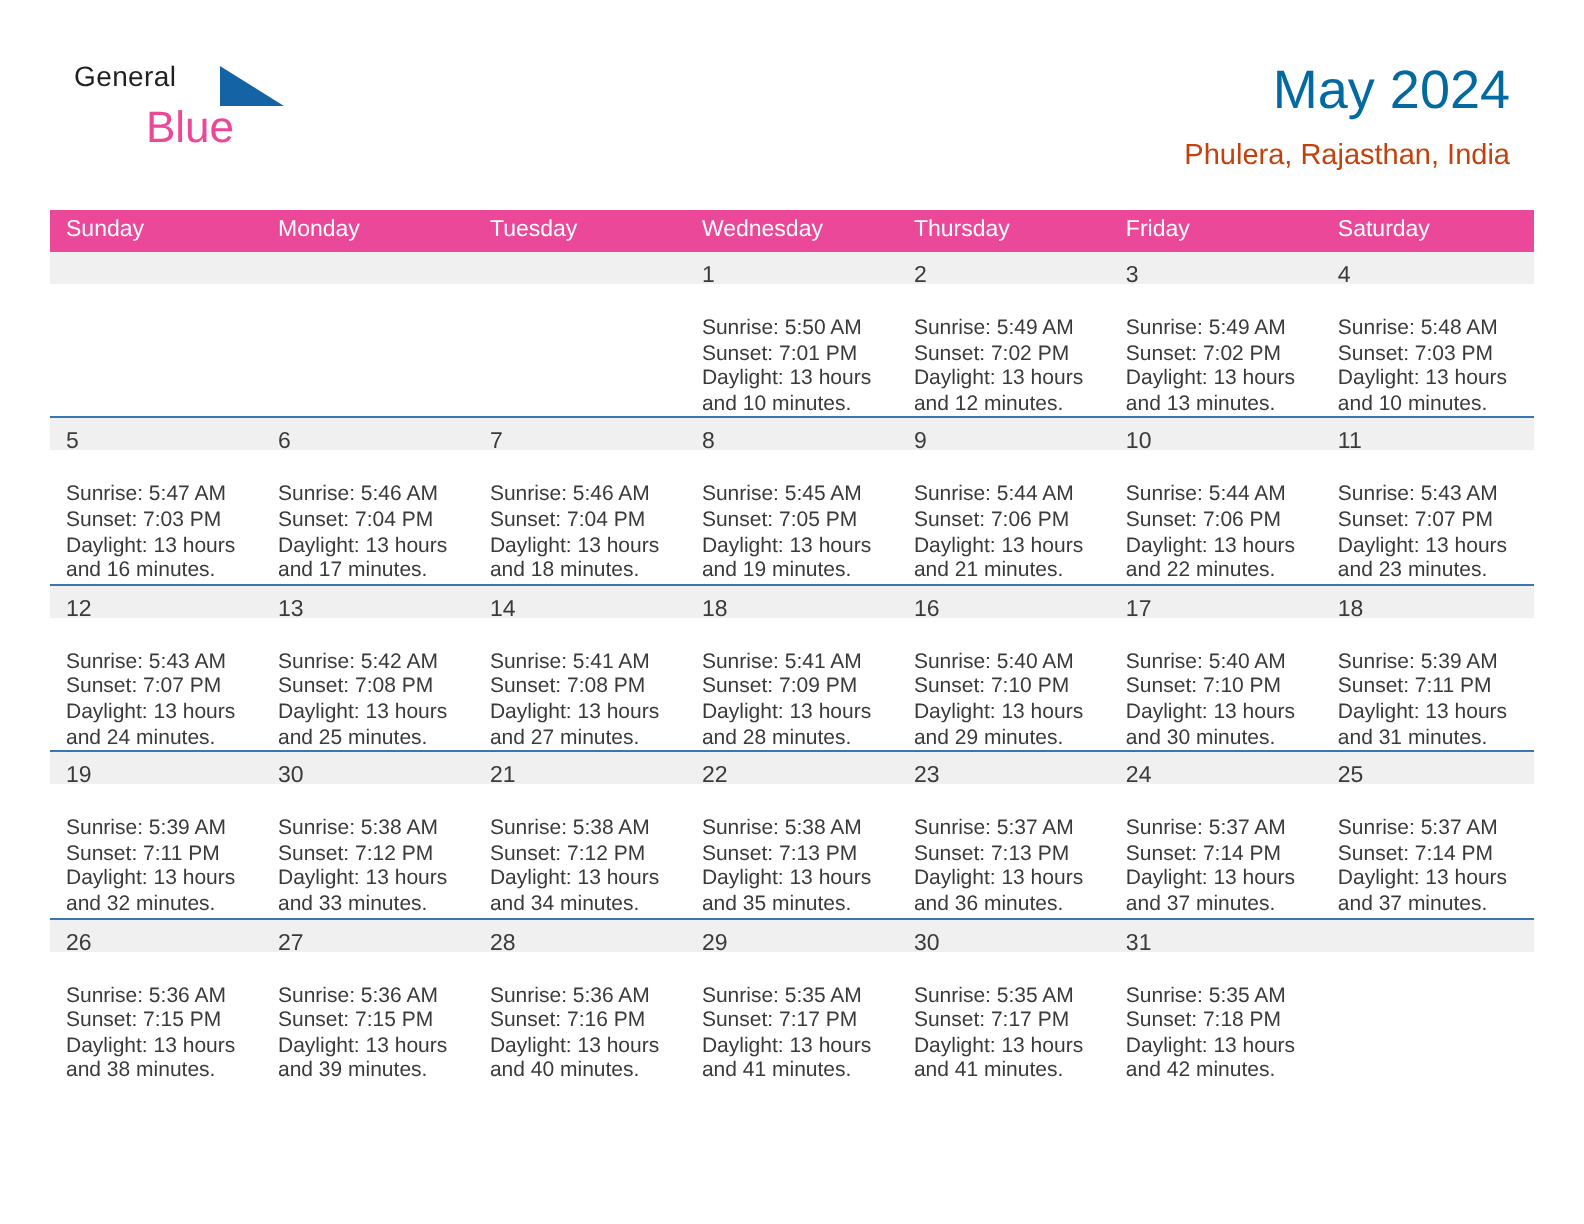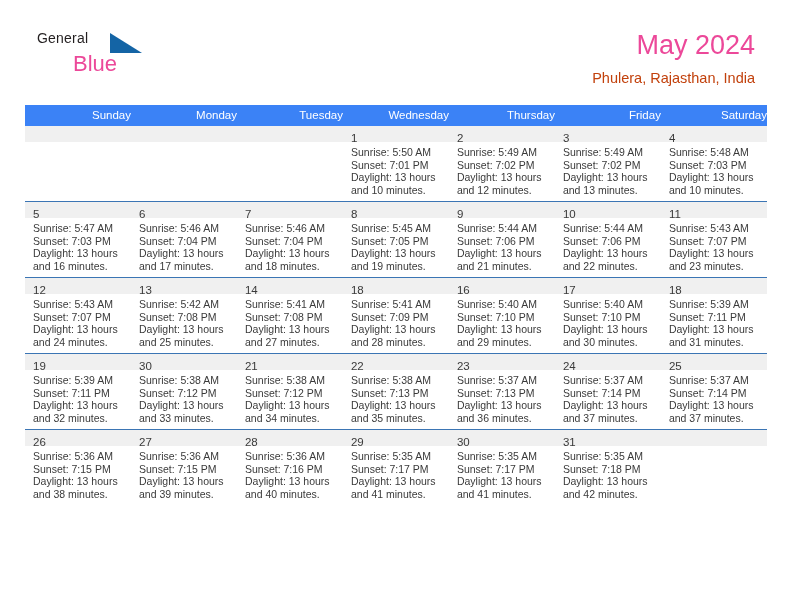--- a/index.html
+++ b/index.html
@@ -64,21 +64,21 @@
   }
 
   .title-block {
     position: absolute;
     right: 12px;
     top: 0;
     text-align: right;
   }
   .cal-title {
     font-size: 27px;
-    color: #ec4899;
+    color: #0369a1;
     line-height: 34px;
     white-space: nowrap;
     font-weight: normal;
     margin: 0;
   }
   .cal-subtitle {
     font-size: 14.5px;
     color: #c2410c;
     line-height: 20px;
     margin-top: 6px;
@@ -88,25 +88,25 @@
   
   .calendar {
     position: absolute;
     left: 25px;
     top: 105px;
     width: 742px;
     border-collapse: collapse;
     table-layout: fixed;
   }
   .calendar th {
-    background: #3b82f6;
+    background: #ec4899;
     color: #ffffff;
     font-weight: normal;
     font-size: 11.5px;
-    text-align: right;
+    text-align: left;
     padding: 4px 0 5px 8px;
     height: 11px;
     border: none;
   }
   .calendar td {
     vertical-align: top;
     padding: 0;
     border-top: 1.4px solid #3b75b4;
     height: 75px;
     background: #ffffff;
@@ -120,20 +120,21 @@
     padding: 2px 0 1px 8px;
     box-sizing: border-box;
   }
   .daynum {
     font-size: 11.5px;
     color: #3a3a3a;
     line-height: 13px;
   }
   .cell-body {
     padding: 4px 6px 0 8px;
+    margin-top: 12px;
   }
   .cell-line {
     font-size: 10.5px;
     line-height: 12.6px;
     color: #3a3a3a;
     white-space: nowrap;
   }
   .empty-band {
     background: #f0f0f0;
     height: 16px;

